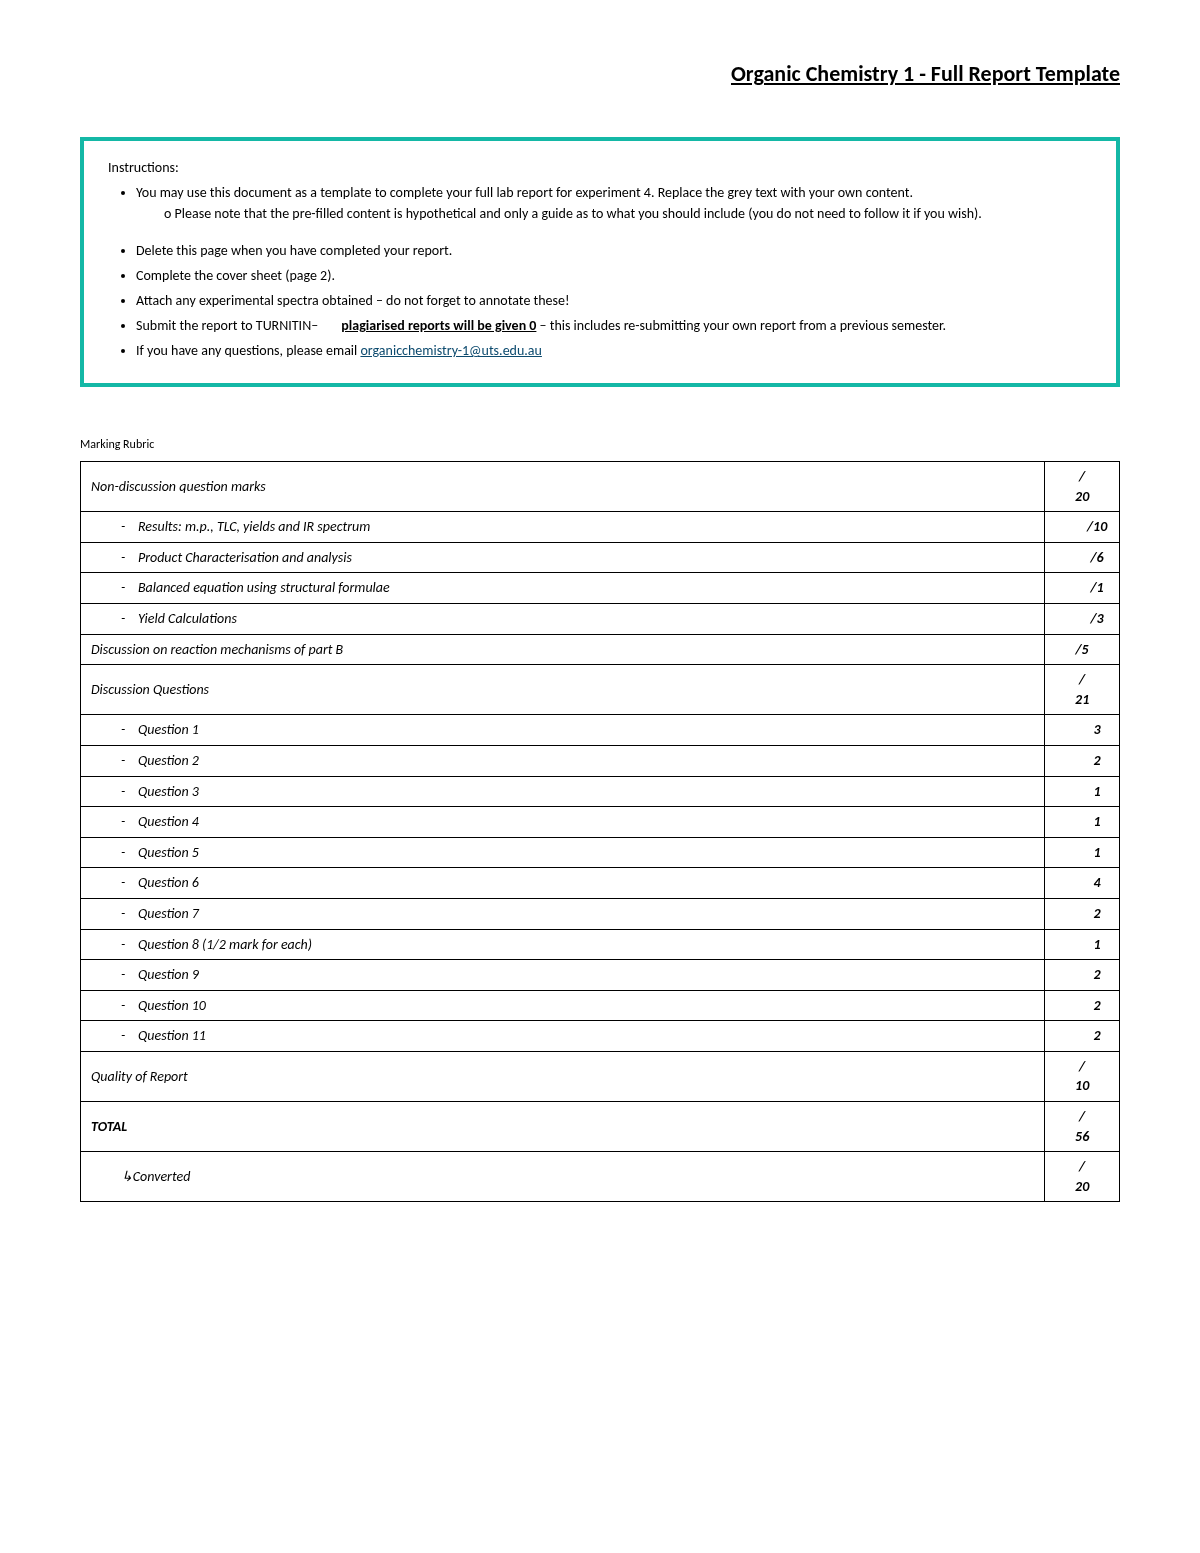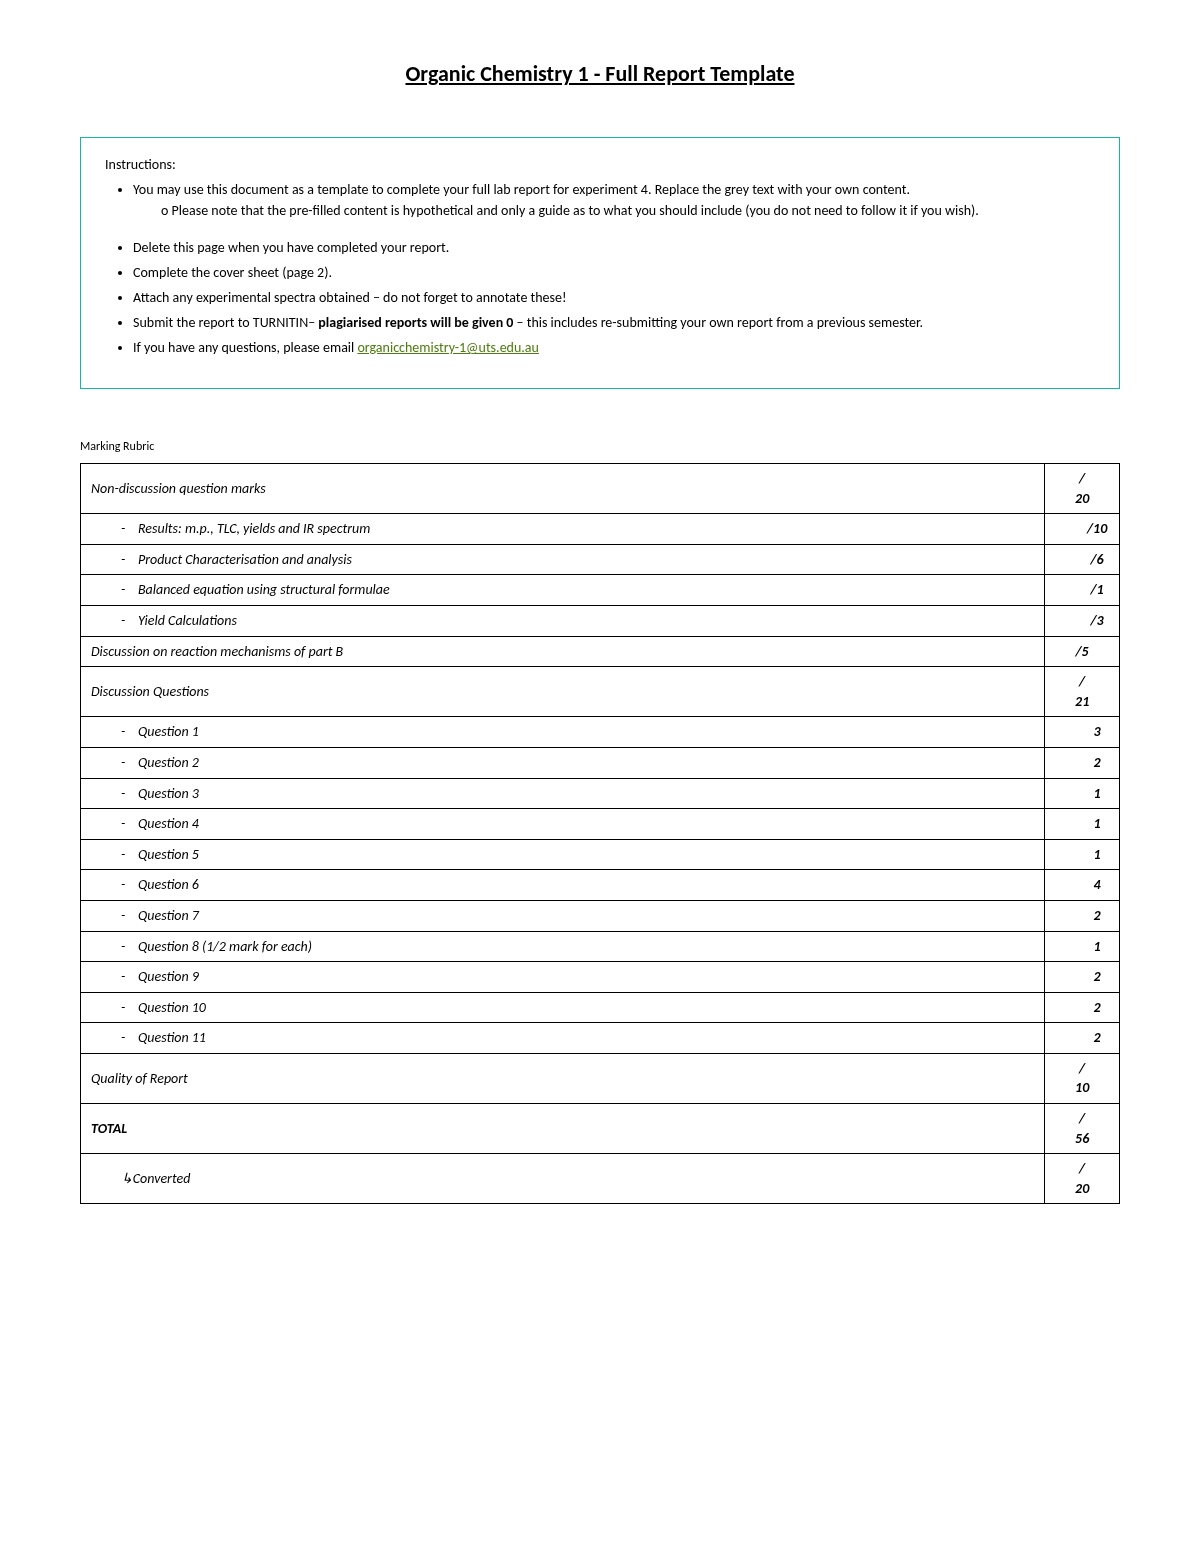--- a/index.html
+++ b/index.html
@@ -10,30 +10,30 @@
     body {
       background: #ffffff;
       font-family: Calibri, Arial, sans-serif;
       font-size: 14px;
       color: #000000;
       width: 1200px;
       min-height: 1553px;
       padding: 60px 80px;
     }
     .page-title {
-      text-align: center;
+      text-align: right;
       font-size: 22px;
       font-weight: bold;
       text-decoration: underline;
       margin-bottom: 50px;
       font-family: Calibri, Arial, sans-serif;
     }
     .instructions-box {
-      border: 1px solid #14b8a6;
-      padding: 18px 24px 26px 24px;
+      border: 4px solid #14b8a6;
+      padding: 18px 24px 18px 24px;
       margin-bottom: 50px;
     }
     .instructions-box .instructions-label {
       font-size: 14px;
       margin-bottom: 6px;
     }
     .instructions-box ul.main-list {
       list-style-type: disc;
       padding-left: 28px;
     }
@@ -48,24 +48,26 @@
     }
     .instructions-box ul.sub-list li::before {
       content: "o  ";
     }
     .instructions-box ul.sub-list li {
       margin-bottom: 16px;
       text-align: justify;
       line-height: 1.5;
     }
     .instructions-box a {
-      color: #4d7c0f;
+      color: #0c4a6e;
     }
     .bold-underline {
       font-weight: bold;
+      text-decoration: underline;
+      margin-left: 20px;
     }
     .marking-rubric-title {
       font-size: 12px;
       margin-bottom: 10px;
     }
     .rubric-table {
       width: 100%;
       border-collapse: collapse;
       font-style: italic;
     }

